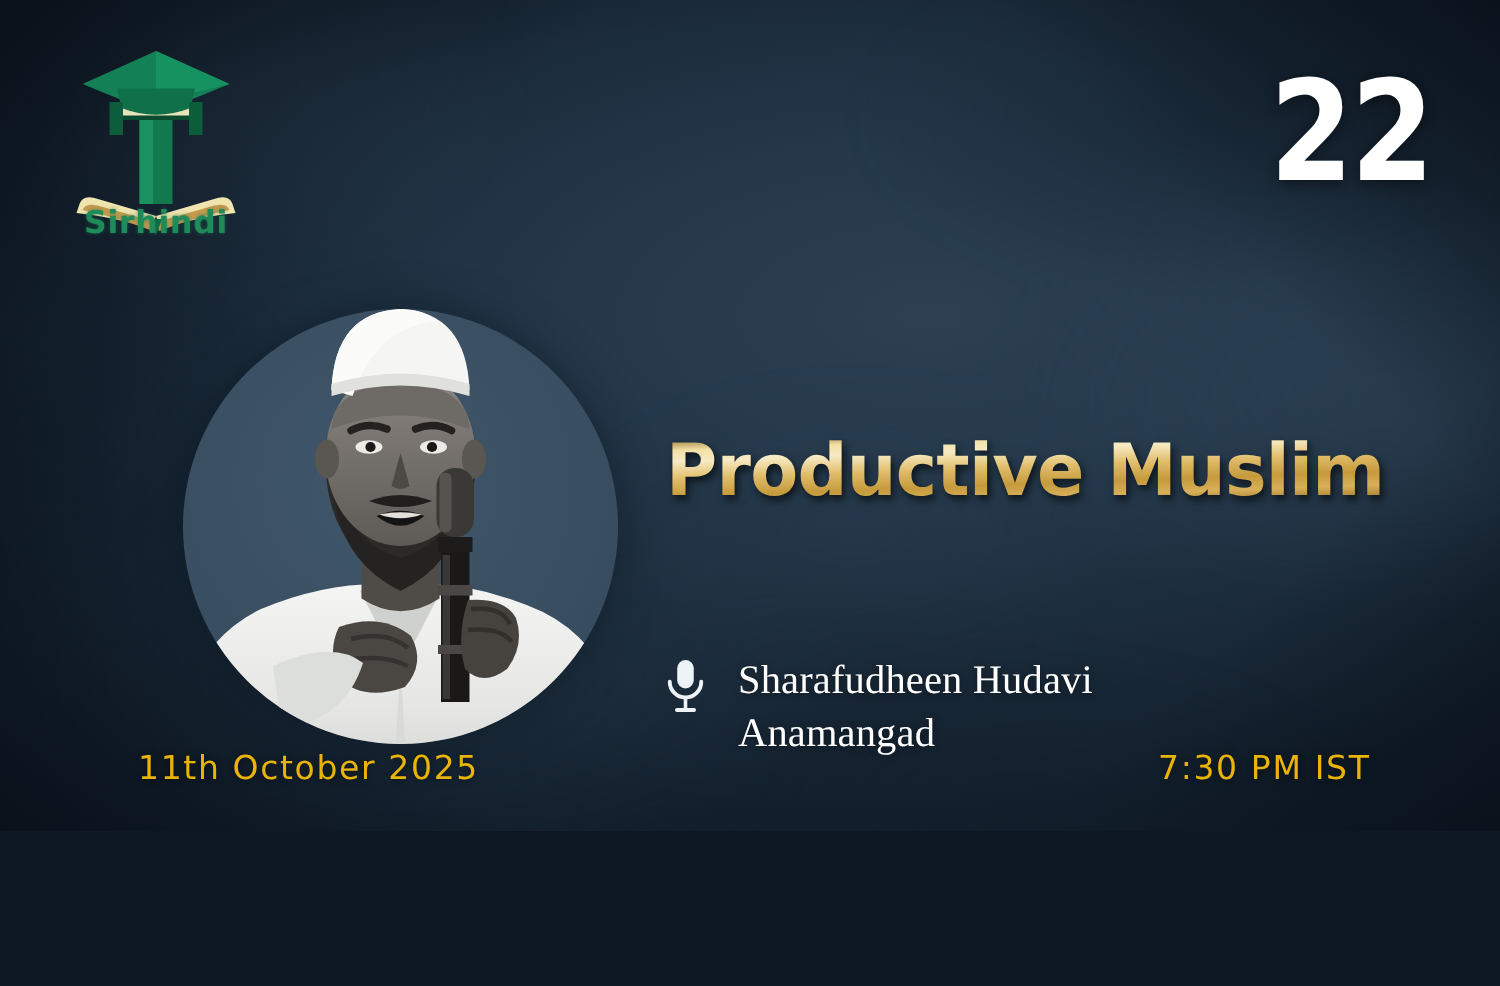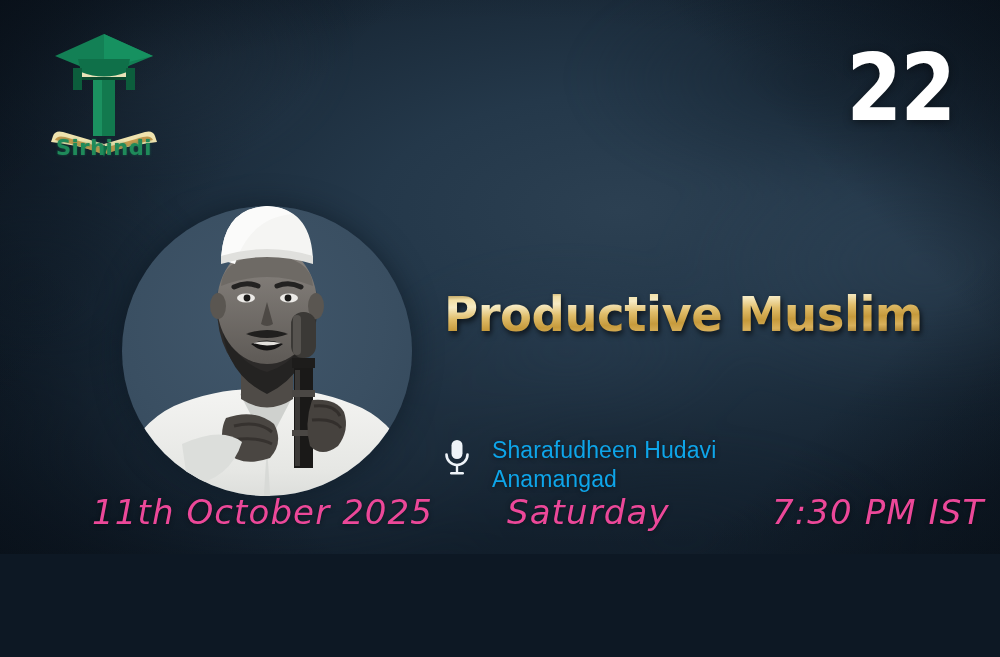--- a/index.html
+++ b/index.html
@@ -122,43 +122,42 @@
   }
 
   
   .speaker {
     position:absolute; left:444px; top:436px;
     display:flex; align-items:flex-start; gap:22px;
   }
   .mic-icon { width:26px; height:38px; flex:0 0 auto; margin-top:3px; }
   .mic-icon svg { width:100%; height:100%; display:block; }
   .speaker-name {
-    font-family:Liberation Sans, sans-serif;
-    font-size:23px;
+    font-family:Liberation Serif, serif;
+    font-size:27px;
     line-height:1.28;
-    color:#0ea5e9;
+    color:#ffffff;
     white-space:pre-line;
     letter-spacing:.1px;
     text-shadow:0 1px 5px rgba(0,0,0,.4);
   }
 
   
   .footer {
     position:absolute; left:0; right:0; bottom:20px;
     height:44px;
     display:flex; align-items:center;
   }
   .footer-item {
     font-family:"DejaVu Sans", sans-serif;
-    font-size:34px;
-    color:#ec4899;
+    font-size:22px;
+    color:#eab308;
     letter-spacing:1.1px;
     white-space:nowrap;
     text-shadow:0 1px 5px rgba(0,0,0,.4);
-    font-style:italic;
   }
   .f-date { position:absolute; left:92px; }
   .f-day  { position:absolute; left:507px; }
   .f-time { position:absolute; left:748px;margin-left:24px; }
 </style>
 </head>
 <body>
 
 <div class="poster">
 
@@ -288,17 +287,16 @@
         <rect x="11.8" y="25" width="2.4" height="8" fill="#eef3f8"></rect>
         <rect x="6" y="33" width="14" height="2.6" rx="1.3" fill="#eef3f8"></rect>
       </svg>
     </span>
     <div class="speaker-name">Sharafudheen Hudavi
 Anamangad</div>
   </div>
 
   <div class="footer">
     <div class="footer-item f-date">11th October 2025</div>
-    <div class="footer-item f-day">Saturday</div>
     <div class="footer-item f-time">7:30 PM IST</div>
   </div>
 
 </div>
 
 </body></html>

